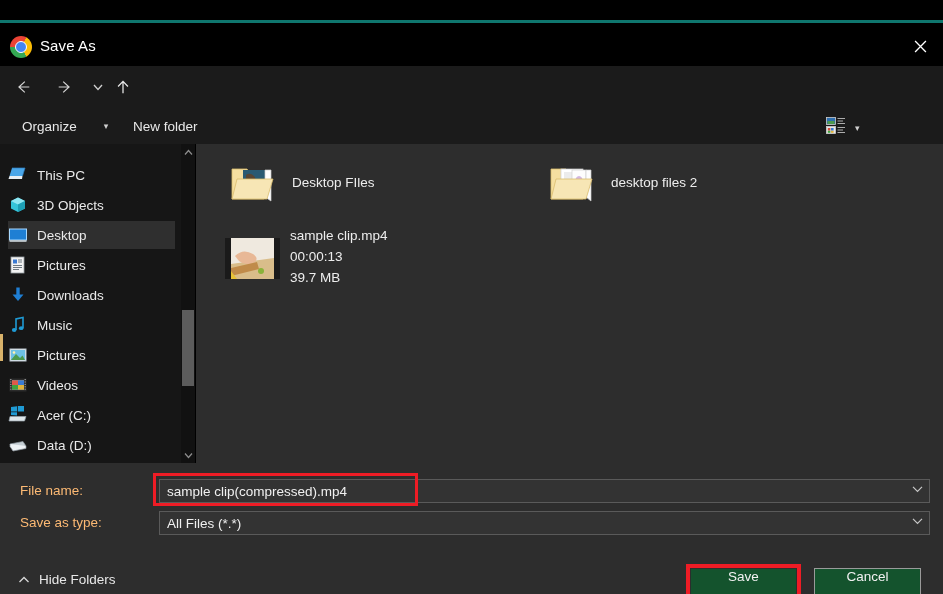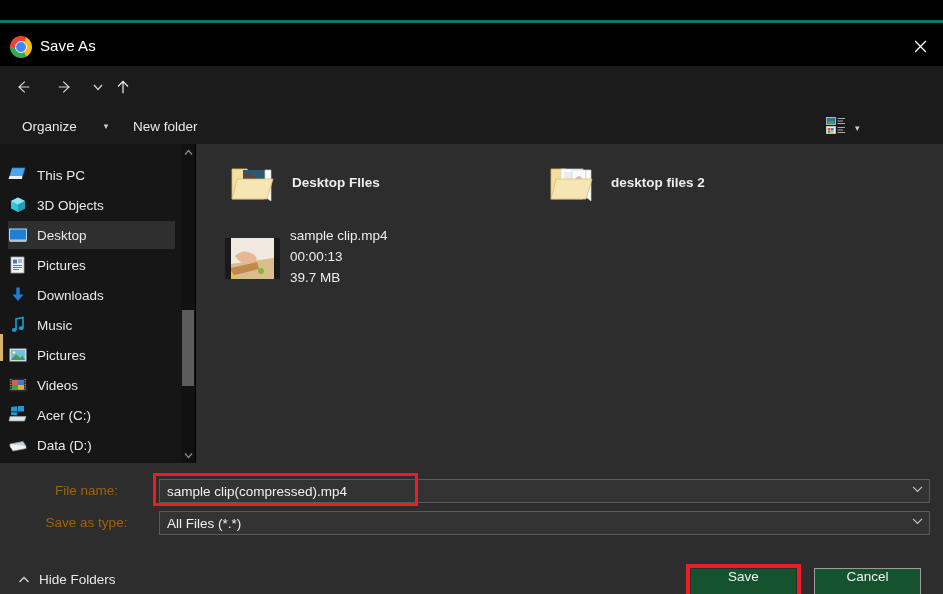--- a/index.html
+++ b/index.html
@@ -74,34 +74,34 @@
 
   .vscroll{position:absolute;left:181px;top:121px;width:14px;height:319px;background:#111111;}
   .vscroll .arrow{position:absolute;left:0;width:14px;height:16px;display:flex;align-items:center;
      justify-content:center;color:#8e8e8e;font-size:9px;}
   .vscroll .arrow.up{top:0;}
   .vscroll .arrow.dn{bottom:0;}
   .vscroll .thumb{position:absolute;left:1px;top:166px;width:12px;height:76px;background:#5c5c5c;}
 
   .filepane{position:absolute;left:196px;top:121px;width:747px;height:319px;background:#2d2d2d;}
 
-  .file-folder{position:absolute;display:flex;align-items:flex-start;font-weight:bold;}
+  .file-folder{position:absolute;display:flex;align-items:flex-start;}
   .folder-ico{width:48px;height:44px;position:relative;flex:0 0 auto;}
   .file-label{font-size:13.5px;color:#ededed;}
 
   .file-video{position:absolute;left:29px;top:82px;display:flex;align-items:flex-start;}
   .vid-thumb{width:55px;height:41px;position:relative;flex:0 0 auto;margin-top:12px;
      background:linear-gradient(170deg,#e3ddd2 0%,#d9c7a8 40%,#c9a86f 70%,#e8c237 100%);
      border-left:6px solid #1a1a1a;border-right:6px solid #1a1a1a;box-sizing:border-box;}
   .vid-meta{margin-left:10px;line-height:1.55;}
   .vid-meta div{font-size:13.5px;color:#ededed;}
 
   
   .bottombar{position:absolute;left:0;top:440px;width:943px;height:154px;background:#2d2d2d;}
-  .form-label{position:absolute;font-size:13.5px;color:#a16207;text-align:center;}
+  .form-label{position:absolute;font-size:13.5px;color:#fdba74;text-align:left;}
   .lbl-filename{left:20px;top:460px;width:133px;}
   .lbl-savetype{left:20px;top:492px;width:133px;}
 
   .field{position:absolute;left:159px;width:771px;height:24px;background:#333333;
      border:1px solid #5a5a5a;box-sizing:border-box;display:flex;align-items:center;}
   .field .val{font-size:13.5px;color:#f0f0f0;margin-left:7px;}
   .field .dd{position:absolute;right:6px;top:4px;color:#c8c8c8;font-size:10px;}
   .fld-filename{top:456px;}
   .fld-savetype{top:488px;}
 

